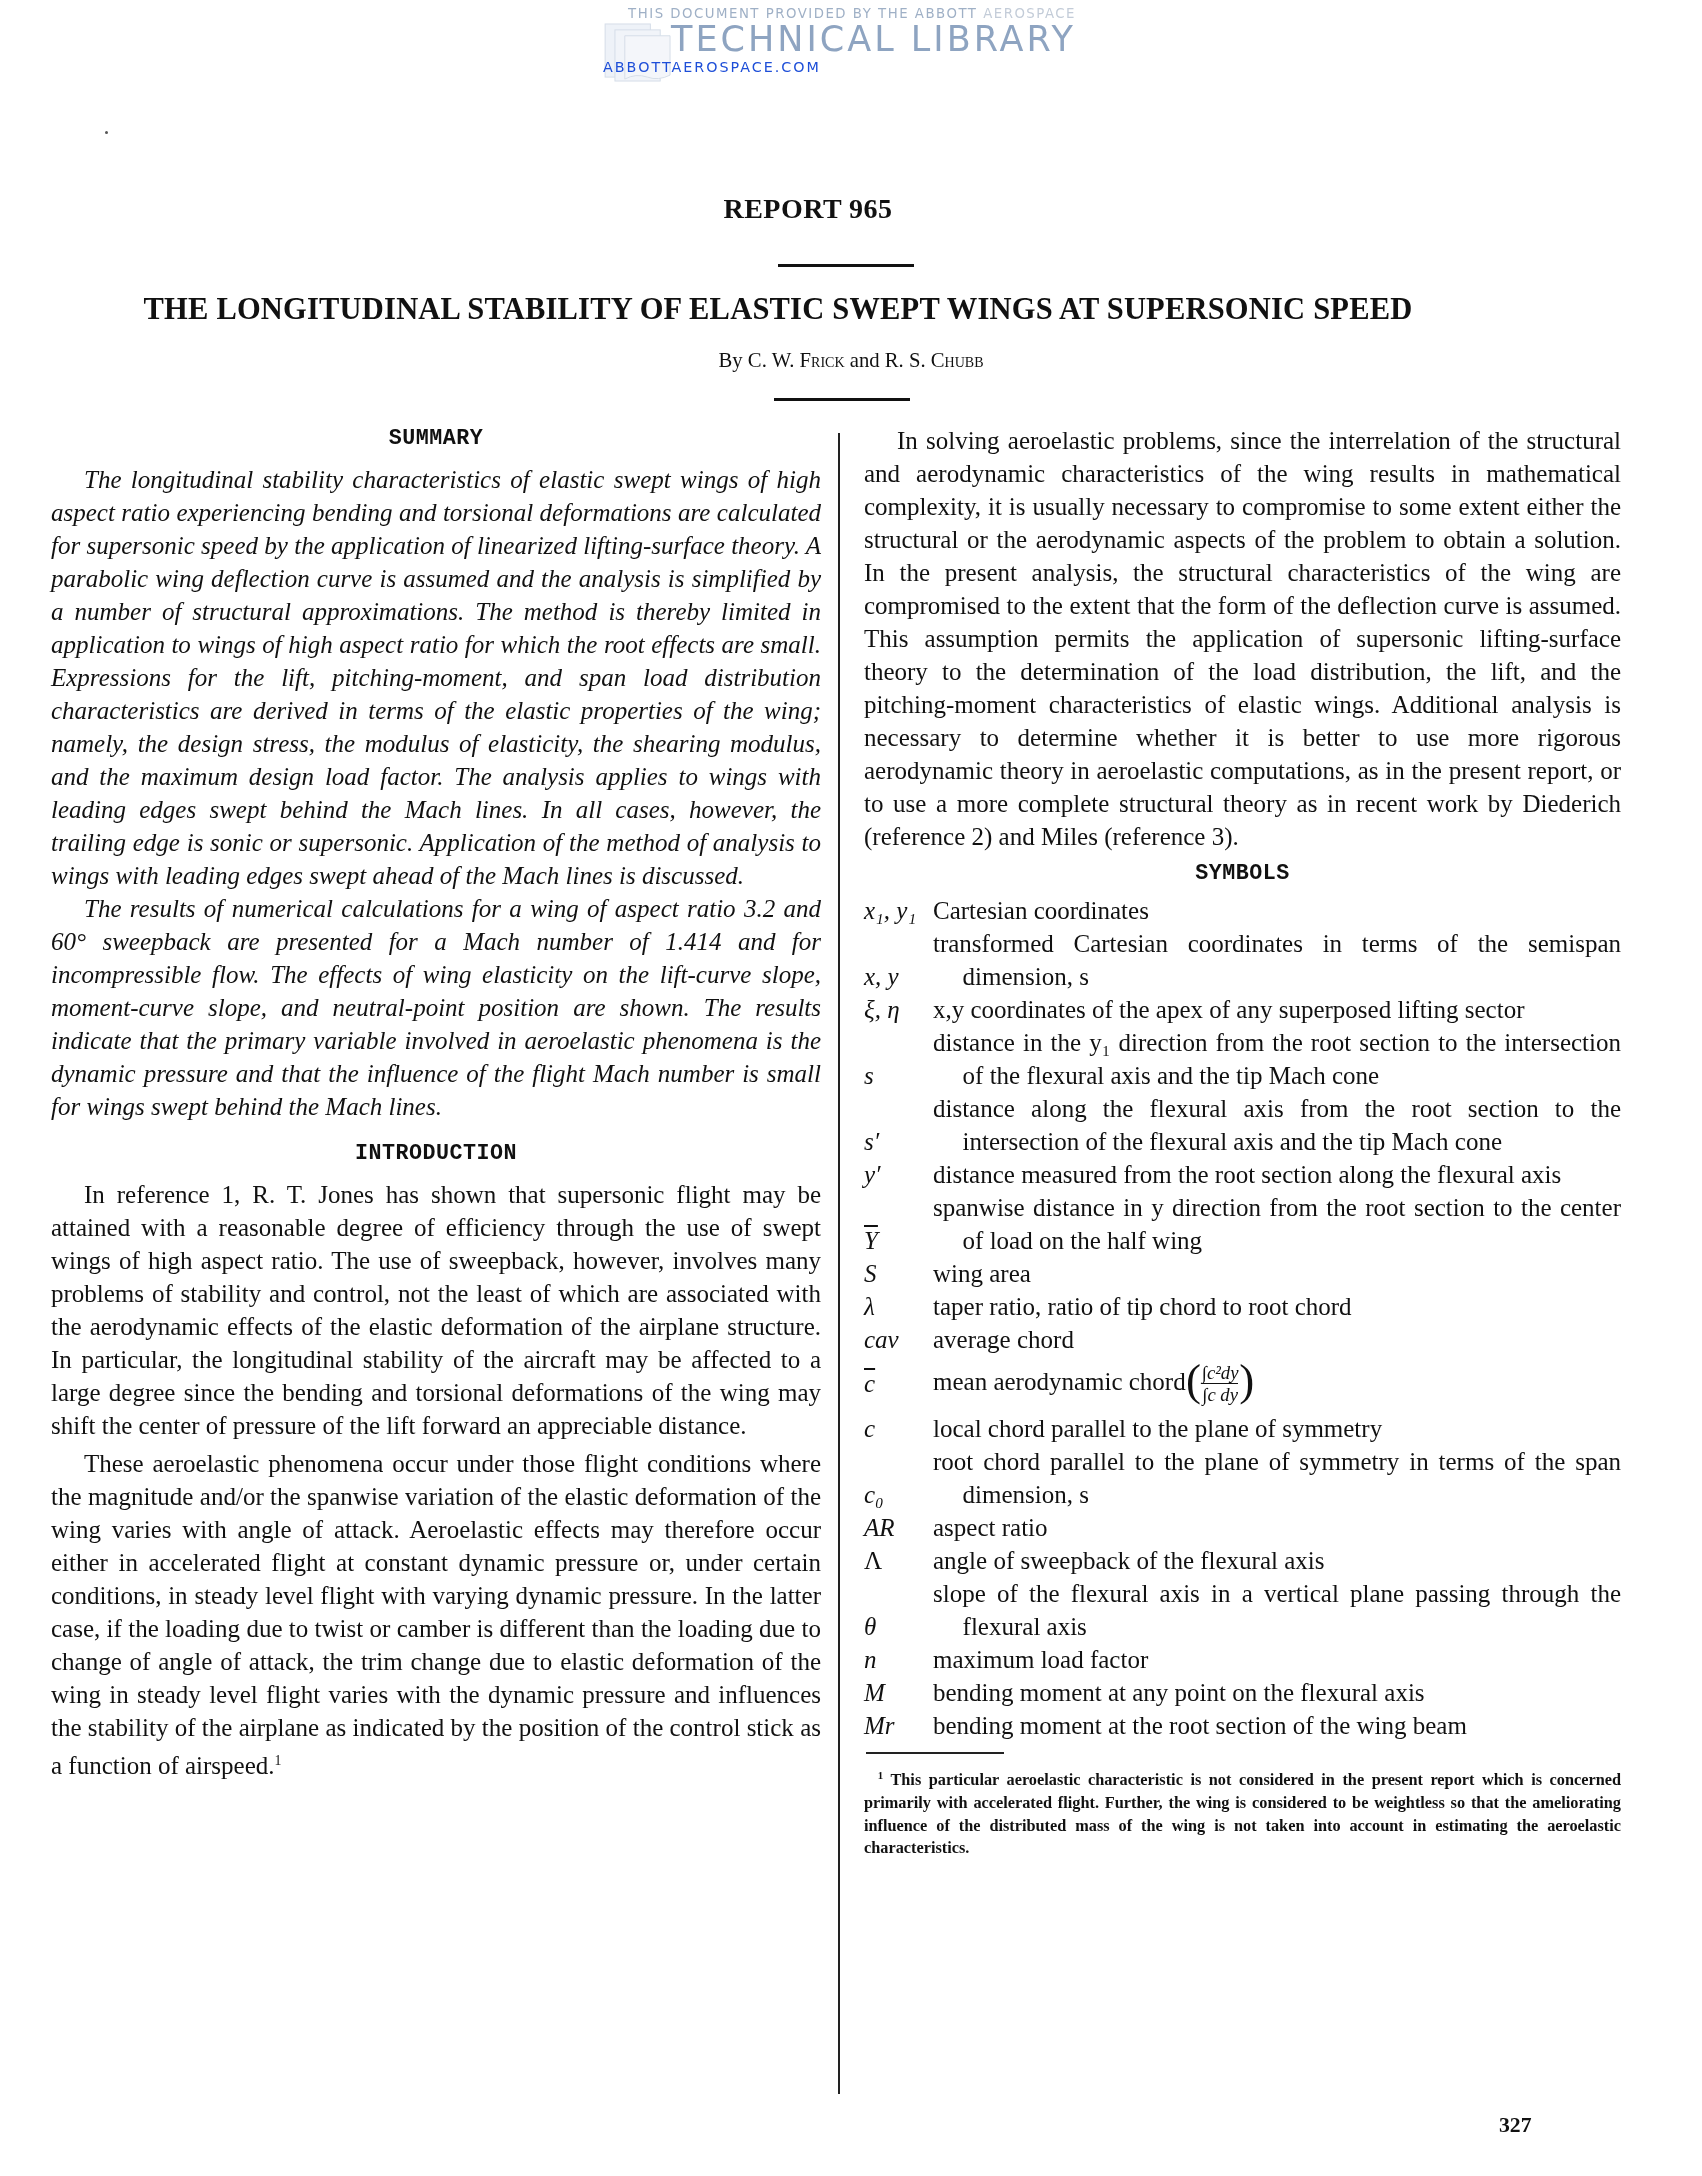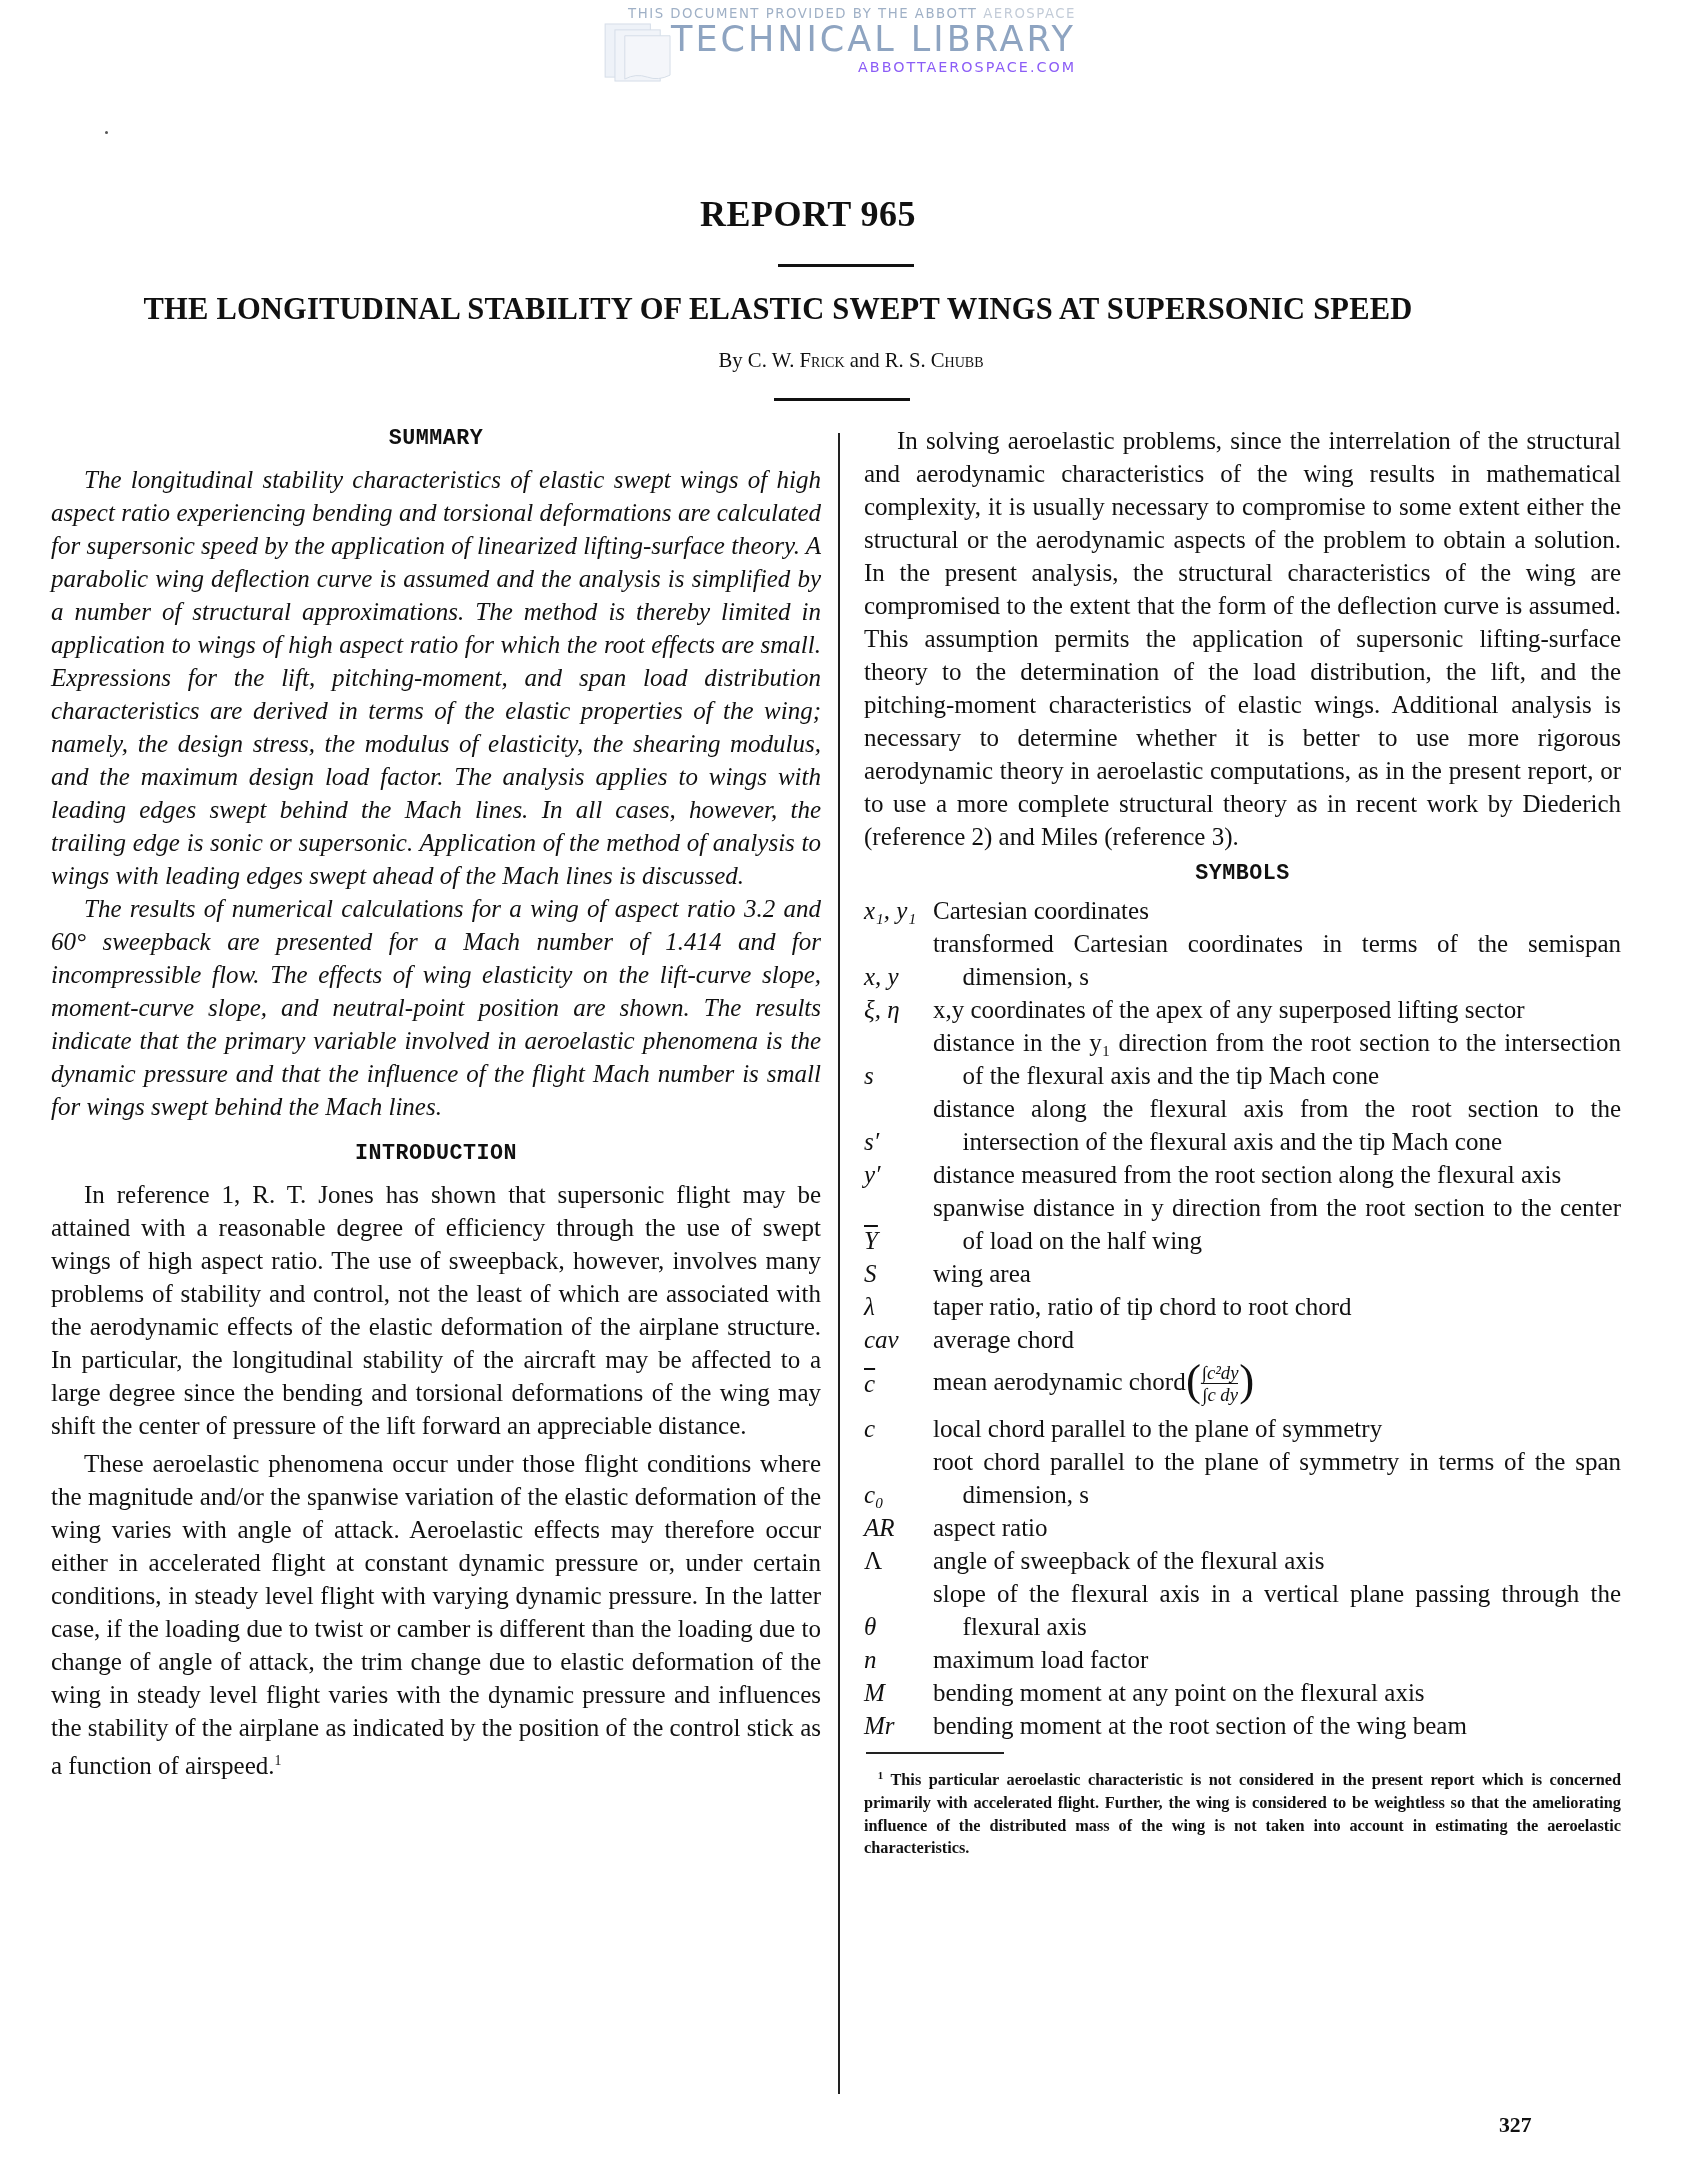--- a/index.html
+++ b/index.html
@@ -10,29 +10,29 @@
   
   .wm { left:603px; top:5.9px; width:473px; height:79px; }
   .wm-icon { position:absolute; left:0; top:15.8px; width:79px; height:61px; }
   .wm-line1 { position:absolute; left:0; top:0; width:473px; text-align:right;
               font-family:"DejaVu Sans","Liberation Sans",sans-serif; font-size:13.3px;
               letter-spacing:1.5px; color:#9fb0c6; white-space:nowrap; }
   .wm-line1 .hl { color:#c3ccd8;margin-top:12px; }
   .wm-line2 { position:absolute; left:0; top:11.8px; width:473px; text-align:right;
               font-family:"DejaVu Sans","Liberation Sans",sans-serif; font-size:35px;
               letter-spacing:3px; color:#8ea4c1; white-space:nowrap; line-height:43px; }
-  .wm-line3 { position:absolute; left:0; top:53px; width:473px; text-align:right;
+  .wm-line3 { position:absolute; left:0; top:53px; width:473px; 
               font-family:"DejaVu Sans","Liberation Sans",sans-serif; font-size:14.3px;
-              letter-spacing:2px; color:#8b5cf6; white-space:nowrap; }
+              letter-spacing:2px; color:#1d4ed8; white-space:nowrap; }
 
   .stray-dot { width:3px; height:3px; background:#555; border-radius:50%; }
 
   
   .report-no { left:0; width:1616px; top:193px; text-align:center;
-               font-size:36px; font-weight:bold; letter-spacing:0.5px; }
+               font-size:28px; font-weight:bold; letter-spacing:0.5px; }
   .rule { height:3px; background:#111; }
   .main-title { left:0; width:1556px; top:292px; text-align:center;
                 font-size:30.5px; font-weight:bold; letter-spacing:0.2px; white-space:nowrap; }
   .byline { left:0; width:1702px; top:349px; text-align:center; font-size:20.7px; }
   .byline .sc { font-variant:small-caps; }
 
   
   .col { font-size:25px; line-height:33px; }
   .col-left { left:51px; top:422px; width:770px; }
   .col-right { left:864px; top:424px; width:757px; }

